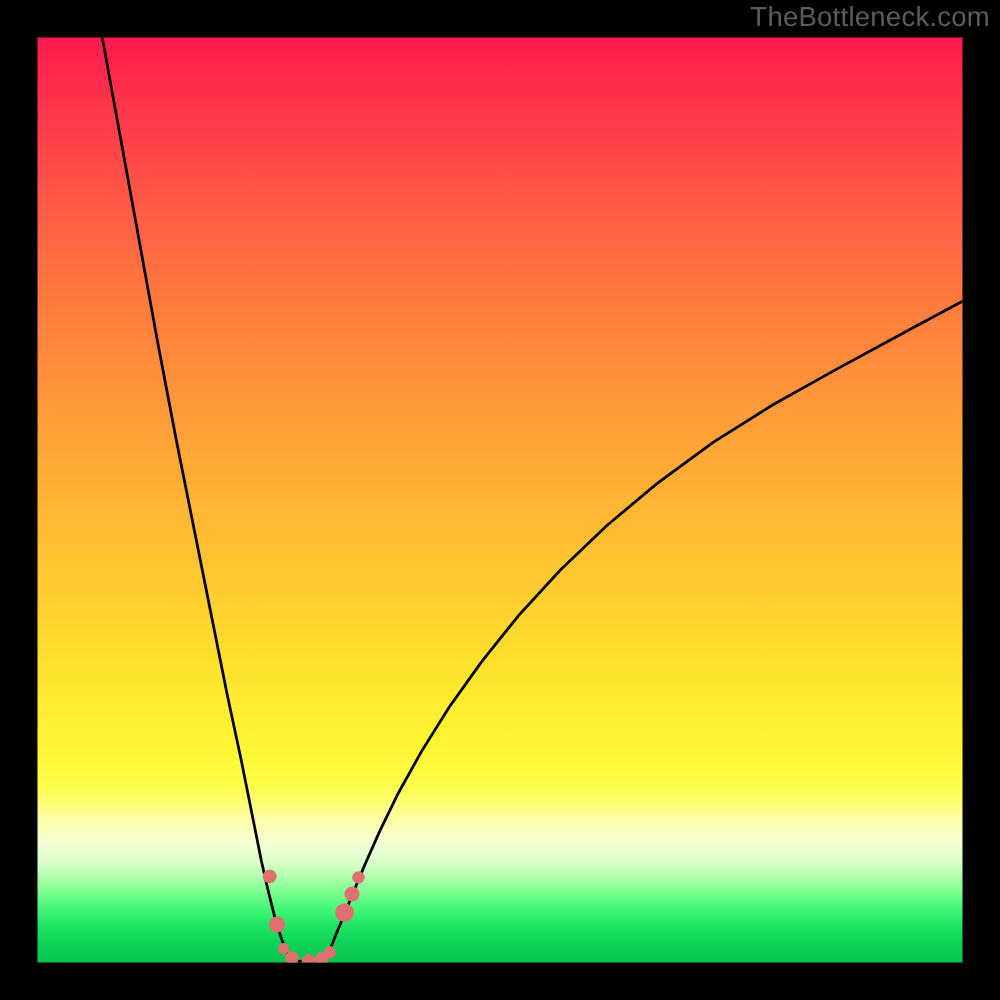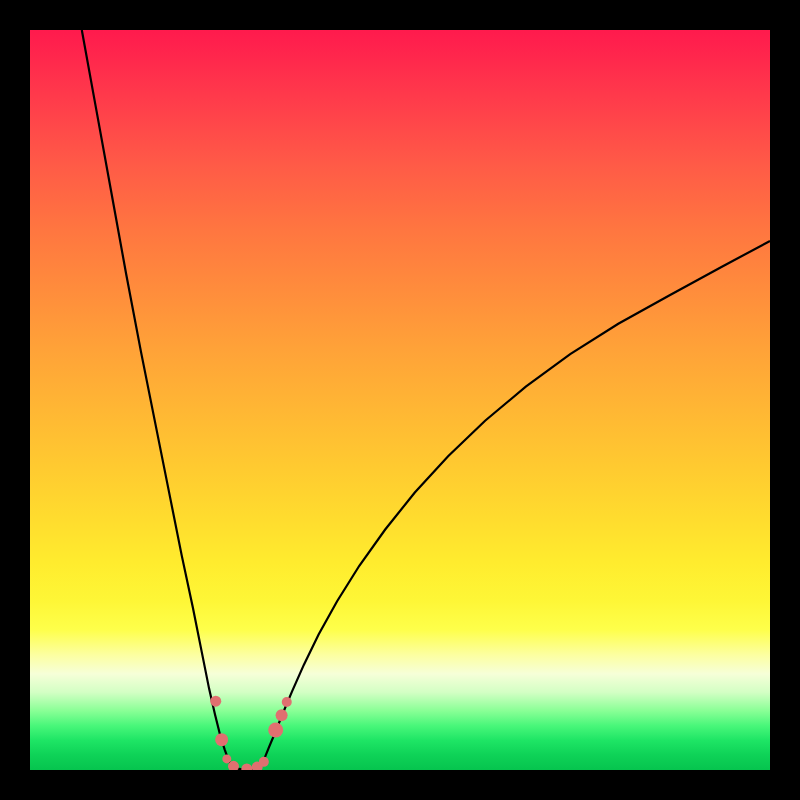--- a/index.html
+++ b/index.html
@@ -60,20 +60,21 @@
     color: #5c5c5c;
     font-size: 22px;
     letter-spacing: 0.2px;
     user-select: none;
   }
 </style>
 </head>
 <body>
 
 <div class="stage">
+  <div class="watermark">TheBottleneck.com</div>
   <div class="plot">
     <svg class="curve" viewBox="0 0 740 740" preserveAspectRatio="none">
       <path id="left-branch" fill="none" stroke="#000000" stroke-width="2.2" d="M51.80 0.00 L66.60 81.40 L81.40 162.80 L96.20 244.20 L111.00 321.90 L125.80 395.90 L140.60 469.90 L151.70 525.40 L162.80 577.20 L171.68 621.60 L179.08 658.60 L185.00 684.50 L190.18 705.22 L194.62 719.28 L198.32 729.64 L201.28 735.56"></path>
       <path id="valley-floor" fill="none" stroke="#000000" stroke-width="2.2" d="M201.28 735.56 L205.72 738.22 L211.64 739.41 L216.08 739.63 L220.52 739.41 L225.70 738.22 L230.88 735.56"></path>
       <path id="right-branch" fill="none" stroke="#000000" stroke-width="2.2" d="M230.88 735.56 L234.58 728.16 L239.02 717.06 L244.94 703.00 L252.34 684.50 L261.96 661.56 L273.80 634.92 L288.60 604.58 L307.10 571.28 L329.30 535.76 L355.20 499.50 L384.80 462.50 L418.10 426.24 L455.10 390.72 L495.80 356.68 L540.20 324.12 L588.30 293.78 L640.10 264.92 L691.90 236.80 L740.00 210.90"></path>
       <g id="markers">
           <circle cx="185.74" cy="671.18" r="5.5" fill="#e07070"></circle>
           <circle cx="191.66" cy="709.66" r="6.5" fill="#e07070"></circle>
           <circle cx="196.84" cy="728.90" r="4.5" fill="#e07070"></circle>
           <circle cx="203.50" cy="736.30" r="5.5" fill="#e07070"></circle>

